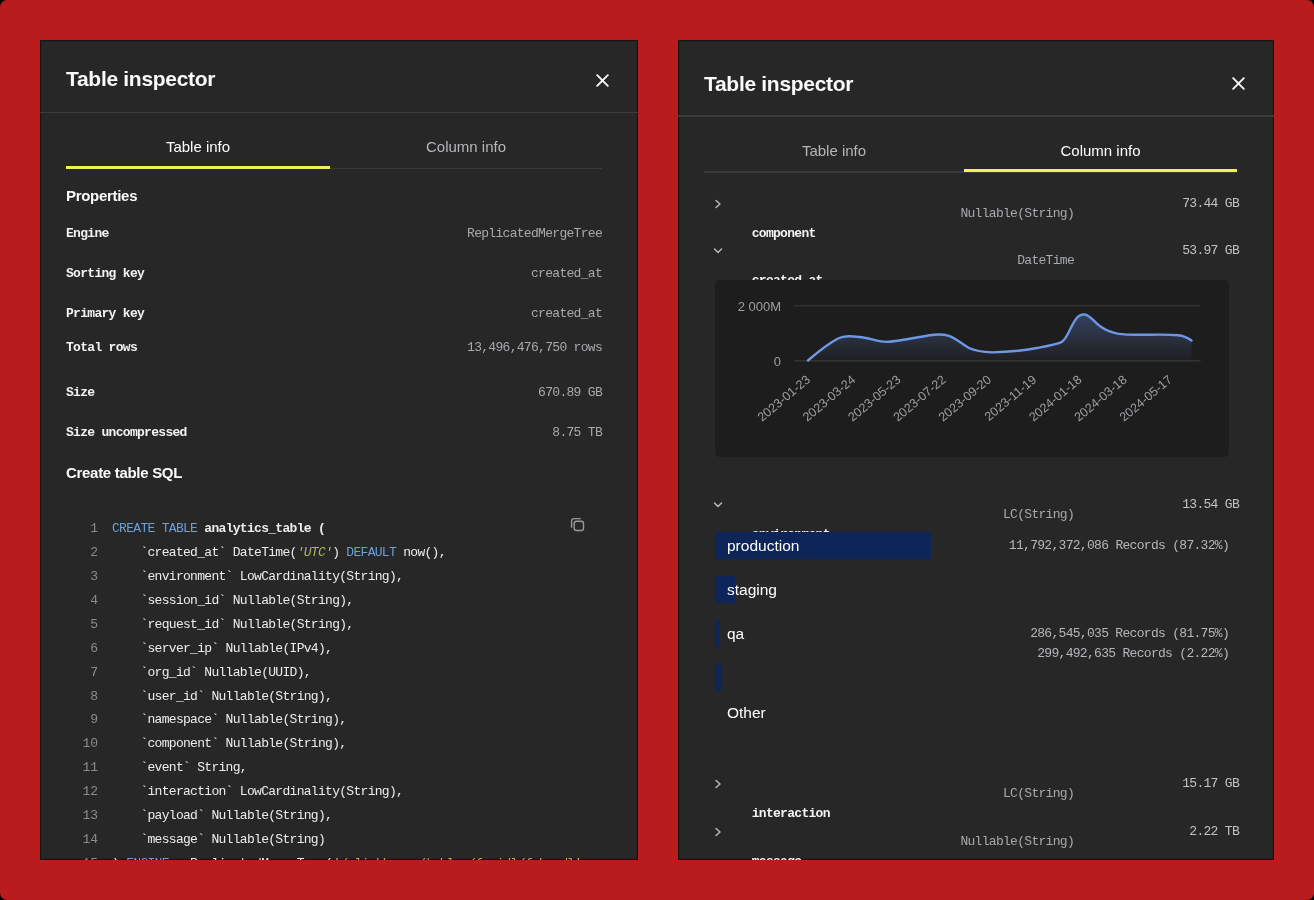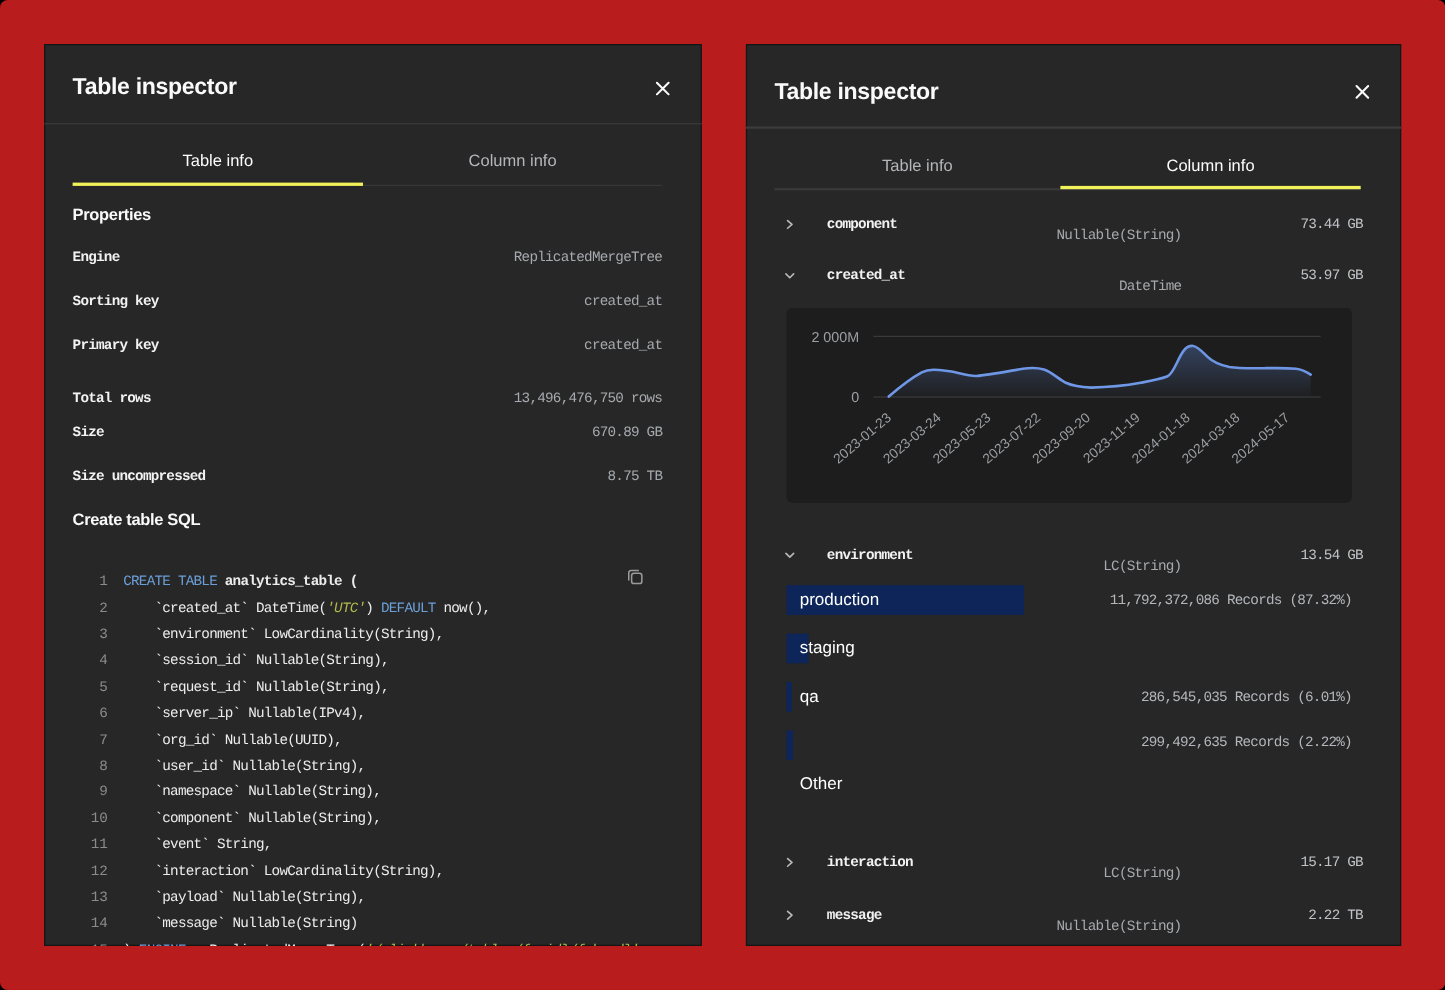--- a/index.html
+++ b/index.html
@@ -20,21 +20,21 @@
   .prow{position:absolute;left:26px;width:536px;height:18px;line-height:18px;}
   .pl{float:left;color:#f2f2f2;font-weight:700;}
   .pv{float:right;color:#a6a9ad;}
   .code{position:absolute;left:26px;top:477.2px;width:560px;line-height:23.9px;color:#ececec;white-space:pre;}
   .ln{display:inline-block;width:32px;text-align:right;color:#8b8b8b;margin-right:14px;letter-spacing:0;}
   .kw{color:#6b9fd8;}
   .str{color:#b2b94c;font-style:italic;}
   .tbl{font-weight:700;}
   .crow{position:absolute;left:0;width:596px;height:18px;line-height:18px;}
   .chev{position:absolute;left:34px;top:1px;}
-  .cname{position:absolute;left:73.7px;color:#f2f2f2;font-weight:700;}
+  .cname{position:absolute;left:73.7px;color:#f2f2f2;font-weight:700;margin-top:30px;}
   .ctype{position:absolute;right:200px;color:#a6a9ad;margin-top:10px;}
   .csize{position:absolute;right:35px;color:#bfc2c6;}
   .bar{position:absolute;left:37px;height:27px;background:#0d2559;}
   .barlabel{position:absolute;left:49px;height:27px;line-height:27px;font-size:15.5px;color:#fff;}
   .recs{position:absolute;right:45px;height:27px;line-height:27px;color:#b3b6ba;text-align:center;}
 </style>
 </head>
 <body>
 <div class="stage">
 
@@ -57,21 +57,21 @@
         <span class="pv">ReplicatedMergeTree</span>
       </div>
     <div class="prow mono" style="top:224.5px;">
         <span class="pl">Sorting key</span>
         <span class="pv">created_at</span>
       </div>
     <div class="prow mono" style="top:264.5px;">
         <span class="pl">Primary key</span>
         <span class="pv">created_at</span>
       </div>
-    <div class="prow mono" style="top:313px;">
+    <div class="prow mono" style="top:299px;">
         <span class="pl">Total rows</span>
         <span class="pv">13,496,476,750 rows</span>
       </div>
     <div class="prow mono" style="top:344.1px;">
         <span class="pl">Size</span>
         <span class="pv">670.89 GB</span>
       </div>
     <div class="prow mono" style="top:384px;">
         <span class="pl">Size uncompressed</span>
         <span class="pv">8.75 TB</span>
@@ -154,25 +154,25 @@
 
     <div class="bar" style="top:492px;width:215.7px;"></div>
     <div class="barlabel" style="top:492px;">production</div>
     <div class="recs mono" style="top:492px;">11,792,372,086 Records (87.32%)</div>
 
     <div class="bar" style="top:536px;width:20.2px;"></div>
     <div class="barlabel" style="top:536px;">staging</div>
 
     <div class="bar" style="top:579.5px;width:5px;"></div>
     <div class="barlabel" style="top:579.5px;">qa</div>
-    <div class="recs mono" style="top:579.5px;">286,545,035 Records (6.01%)</div>
+    <div class="recs mono" style="top:579.5px;">286,545,035 Records (81.75%)</div>
 
     <div class="bar" style="top:623.5px;width:5.6px;"></div>
     <div class="barlabel" style="top:659px;">Other</div>
-    <div class="recs mono" style="top:621px;margin-left:40px;">299,492,635 Records (2.22%)</div>
+    <div class="recs mono" style="top:600px;margin-left:40px;">299,492,635 Records (2.22%)</div>
 
     <div class="crow mono" style="top:735.2px;">
       <svg class="chev" width="12" height="16" viewBox="0 0 12 16">
           <path d="M4 4.5 L8 8 L4 11.5" fill="none" stroke="#b8b8b8" stroke-width="1.5" stroke-linecap="round" stroke-linejoin="round"></path>
         </svg>
       <span class="cname">interaction</span>
         <span class="ctype">LC(String)</span>
         <span class="csize">15.17 GB</span>
     </div>
     <div class="crow mono" style="top:783.2px;">

